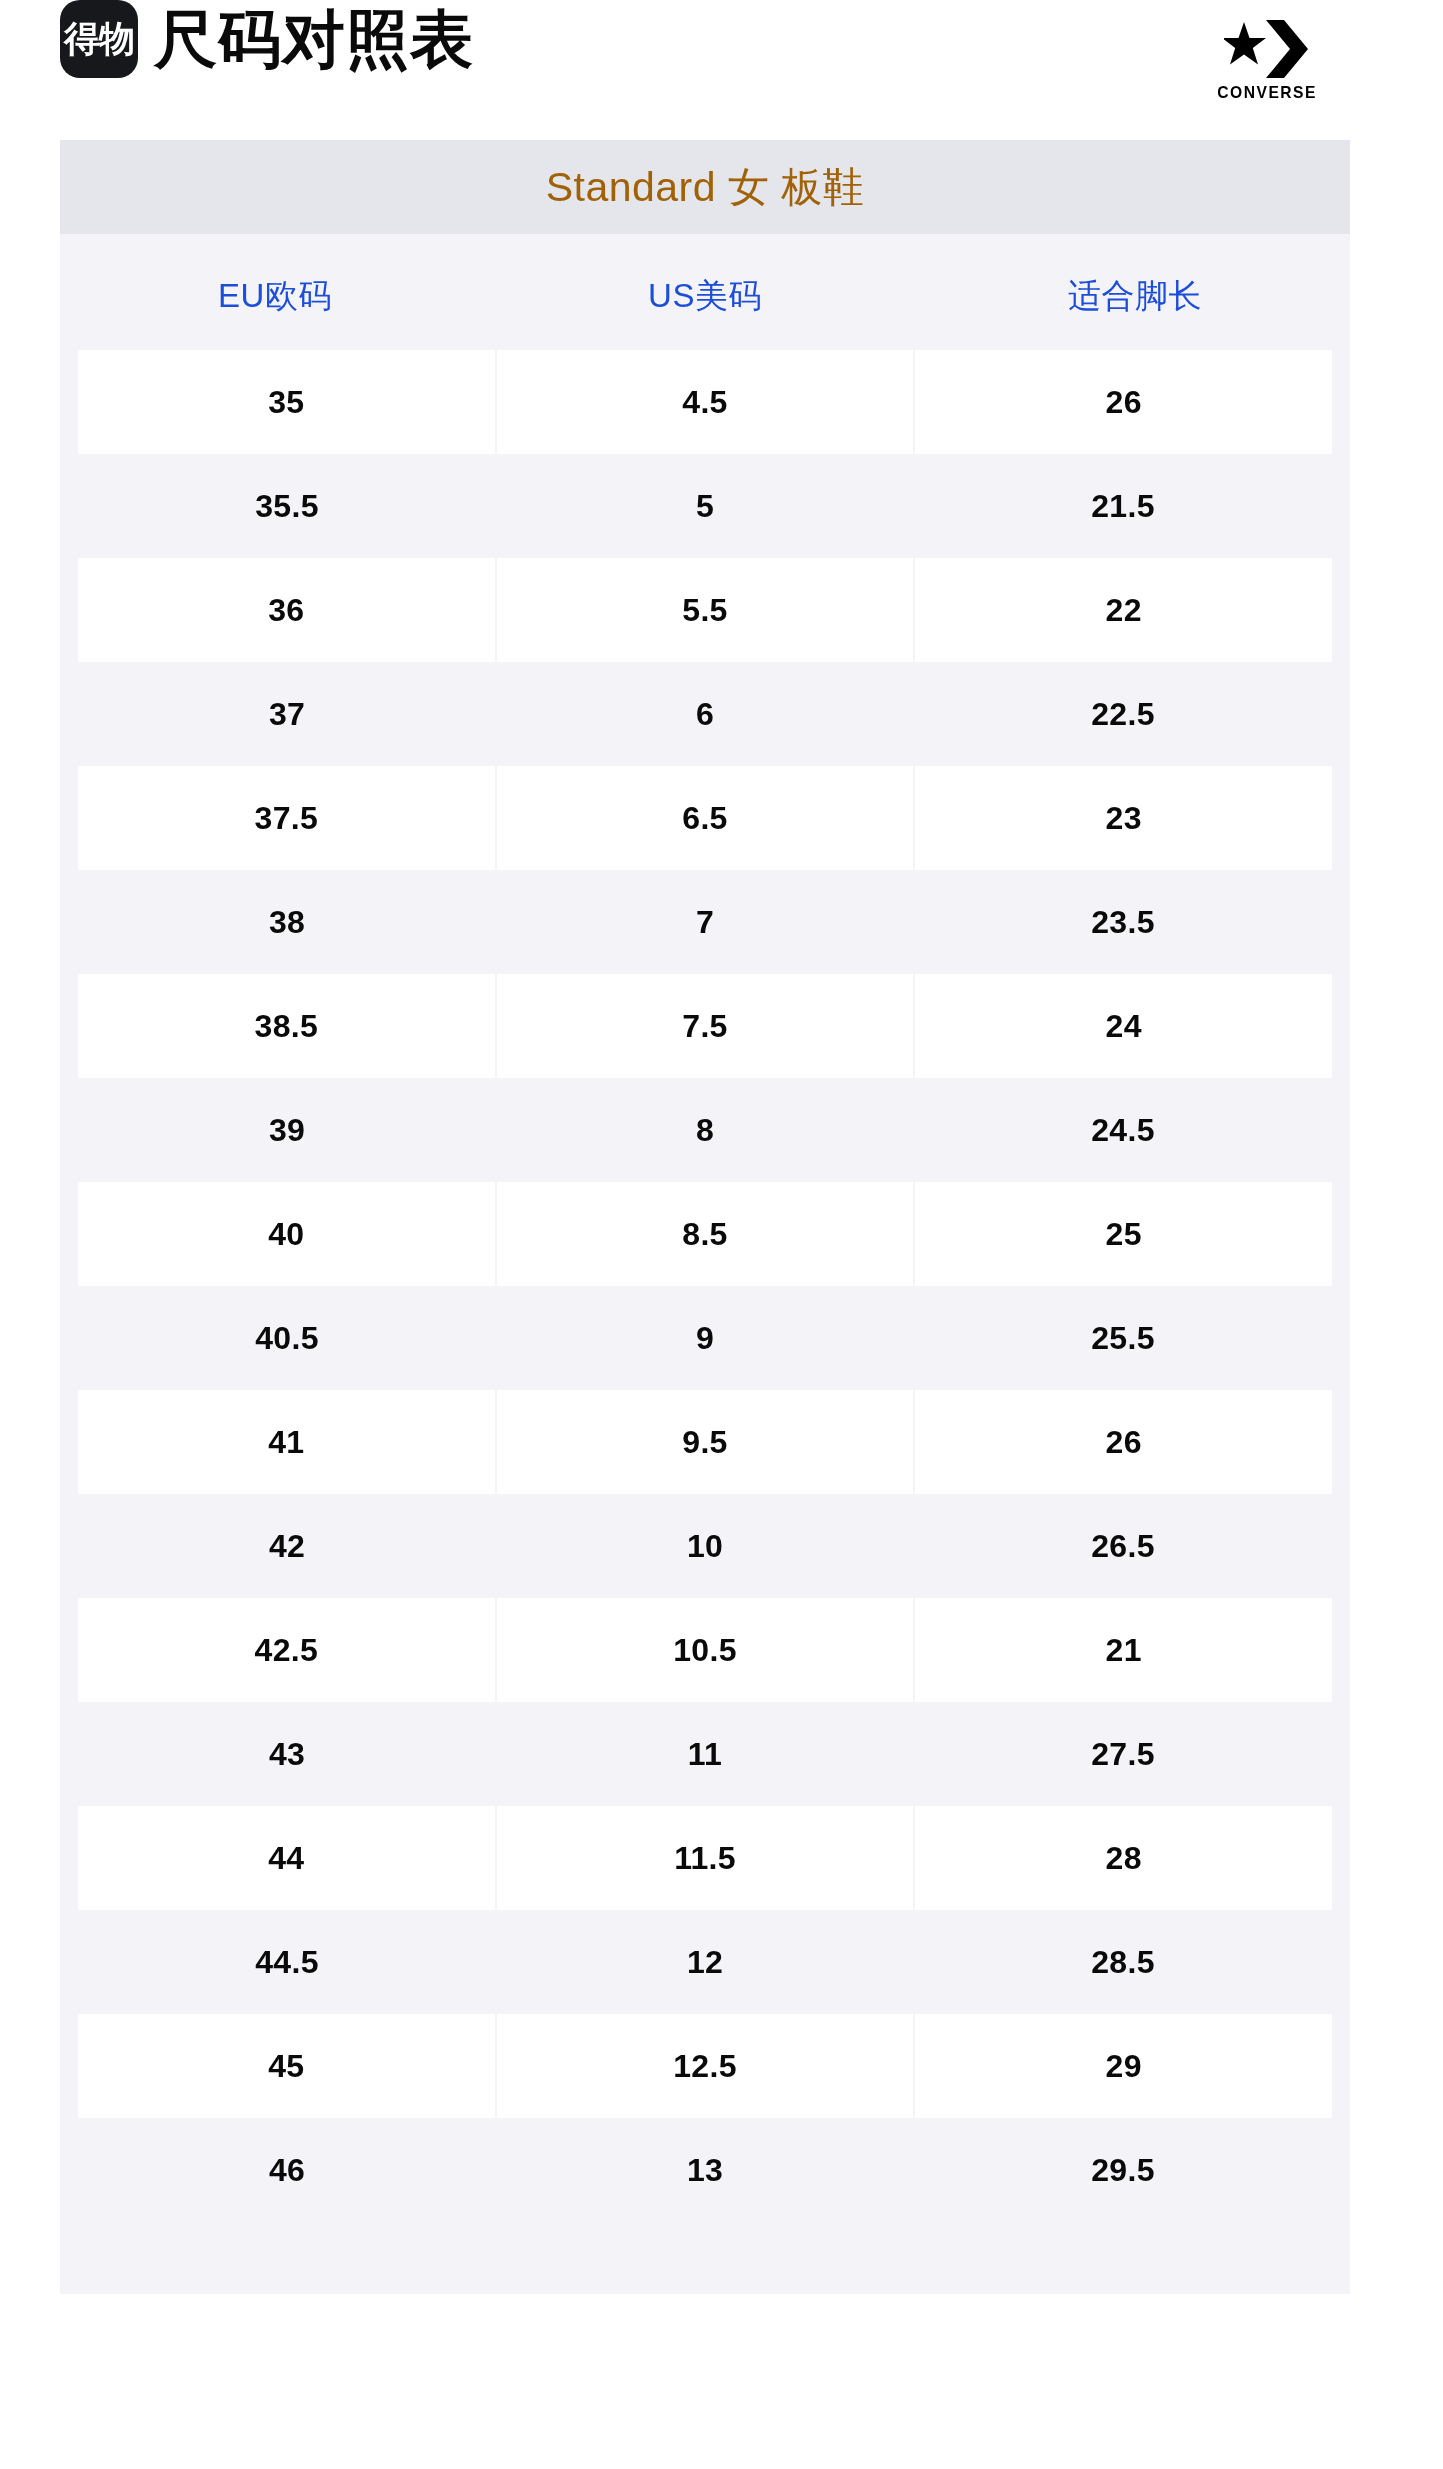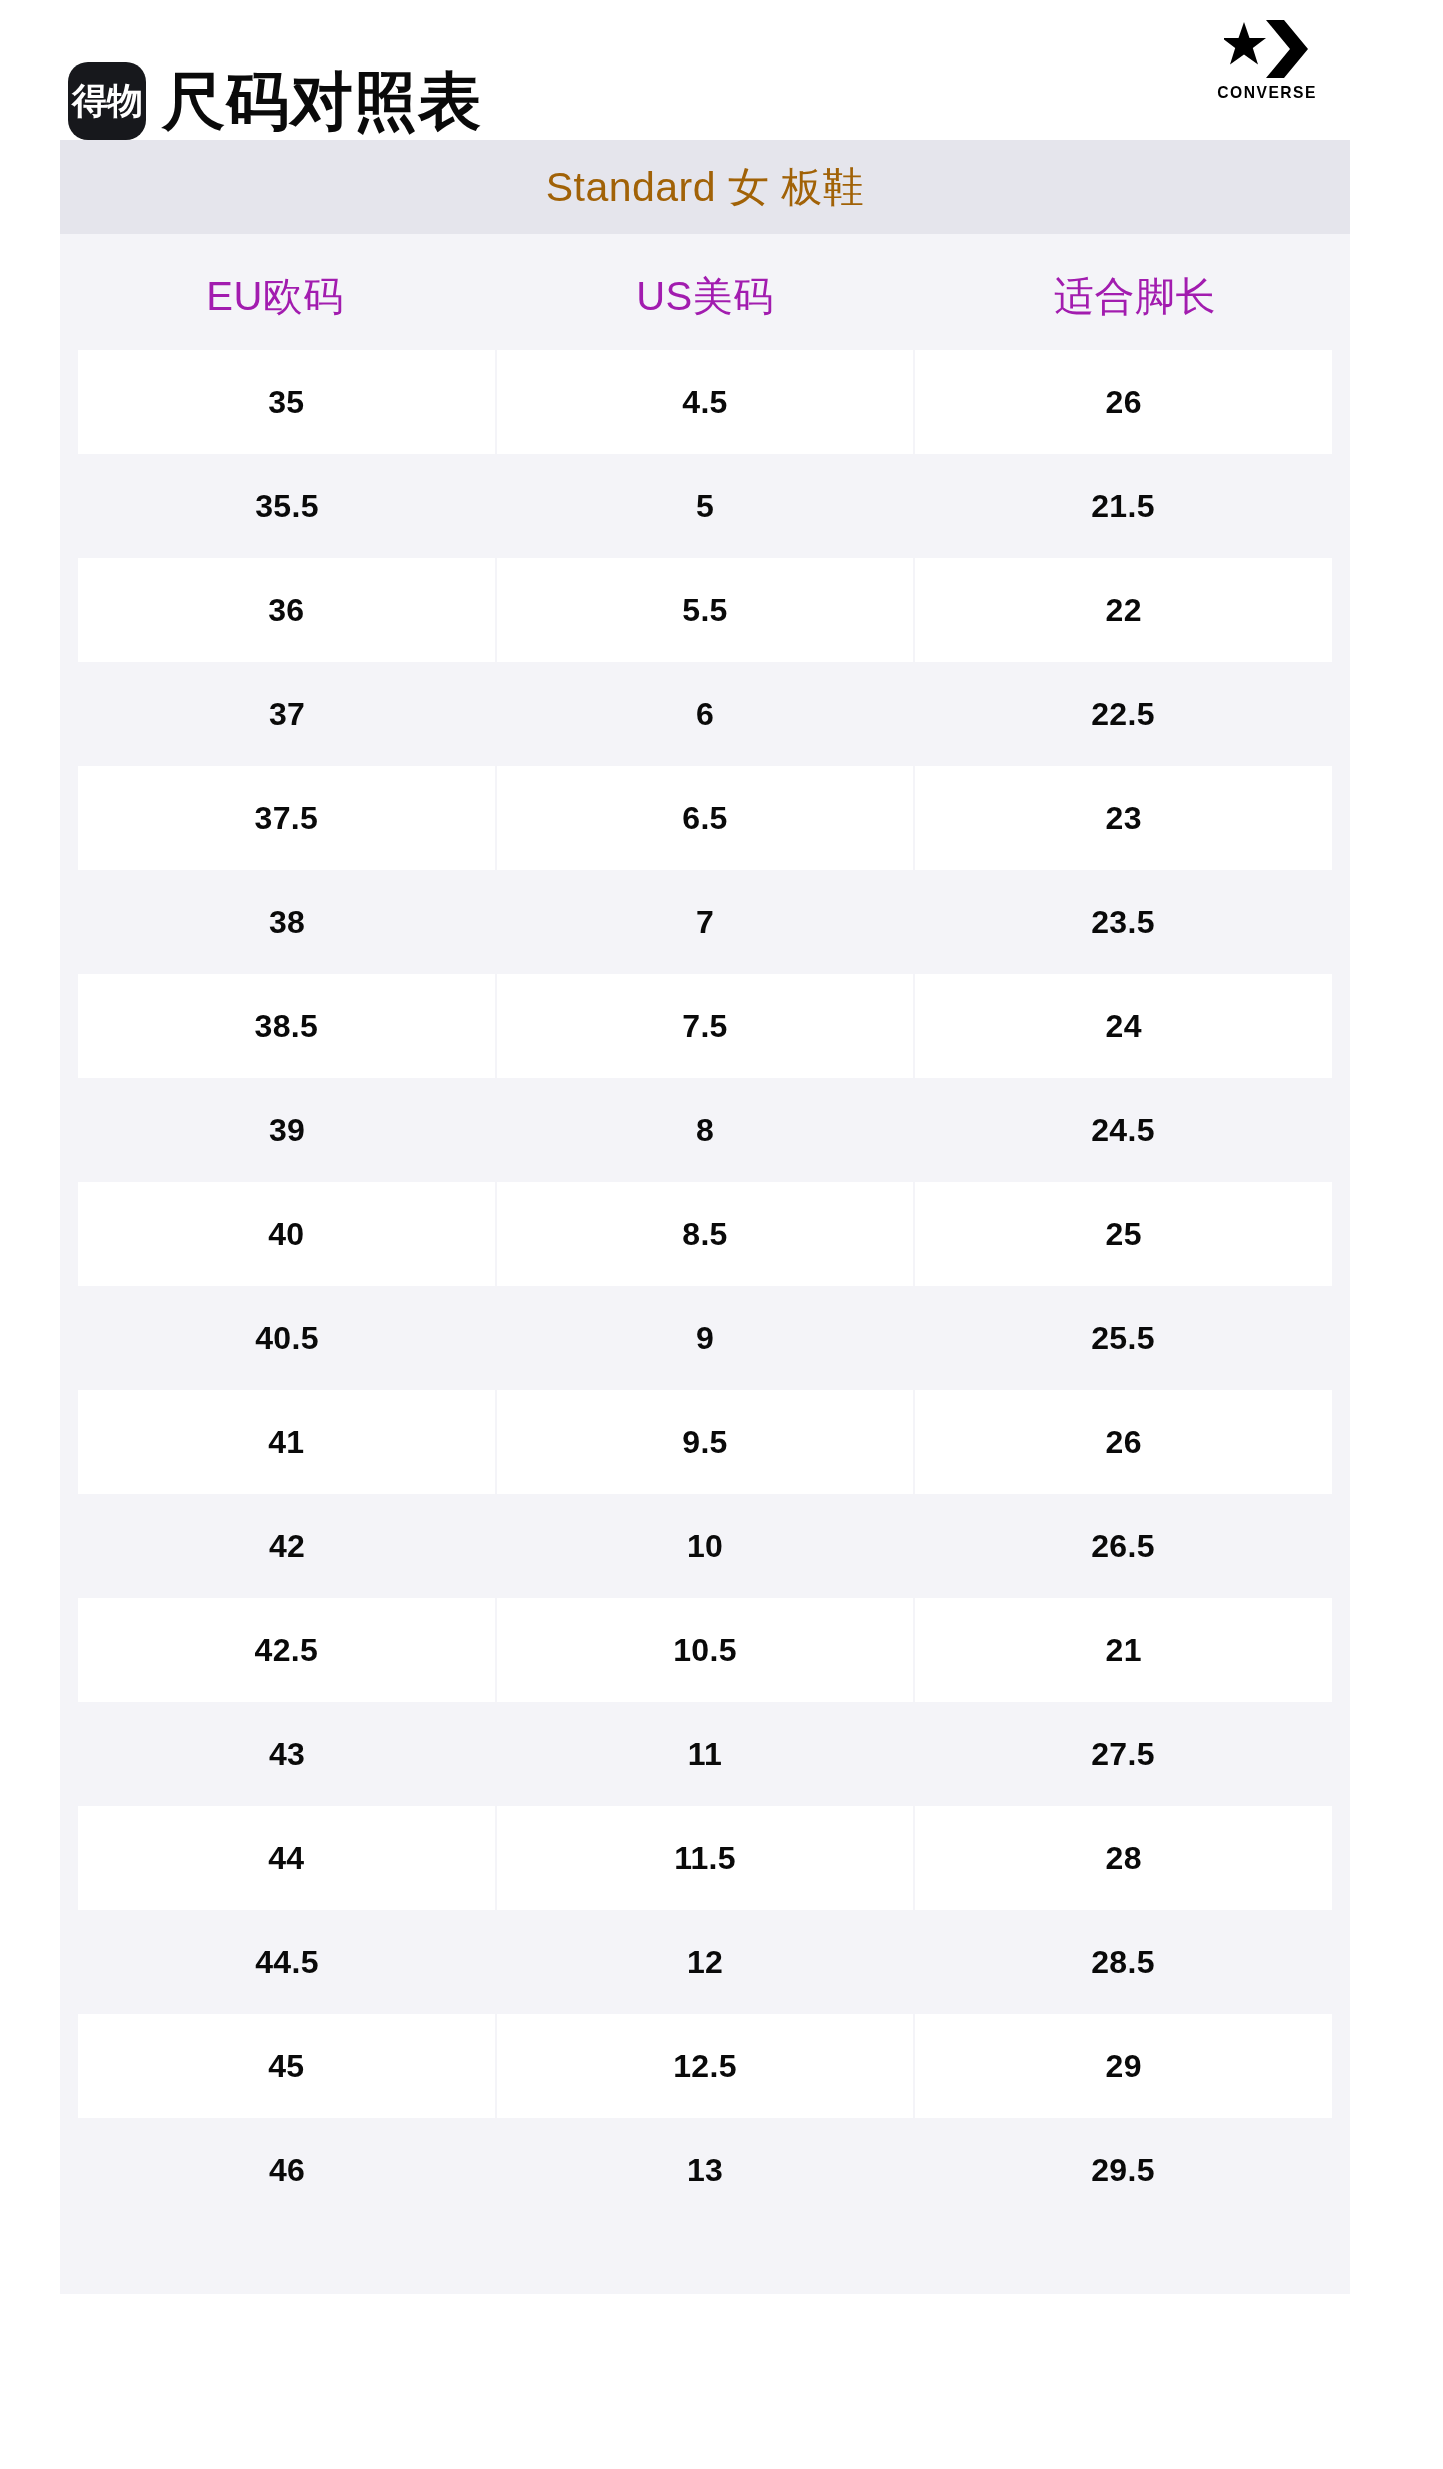--- a/index.html
+++ b/index.html
@@ -14,22 +14,21 @@
     -webkit-font-smoothing: antialiased;
     position: relative;
     overflow: hidden;
   }
 
   
   .header {
     position: relative;
     height: 140px;
     display: flex;
-    align-items: flex-end;
-    margin-left: 8px;
+    align-items: flex-start;
   }
   .brand-group {
     display: flex;
     align-items: center;
     margin-left: 60px;
   }
   .app-badge {
     width: 78px;
     height: 78px;
     border-radius: 20px;
@@ -105,23 +104,23 @@
     padding: 8px 0 72px 0;
   }
   .col-header-row {
     display: flex;
     height: 108px;
     align-items: center;
   }
   .col-header-cell {
     flex: 1 1 0;
     text-align: center;
-    font-size: 40px;
+    font-size: 33px;
     font-weight: 400;
-    color: #a21caf;
+    color: #1d4ed8;
     letter-spacing: 0.5px;
   }
 
   .data-row {
     display: flex;
     height: 104px;
     padding: 0 18px;
     box-sizing: border-box;
   }
   .data-row .cell {

